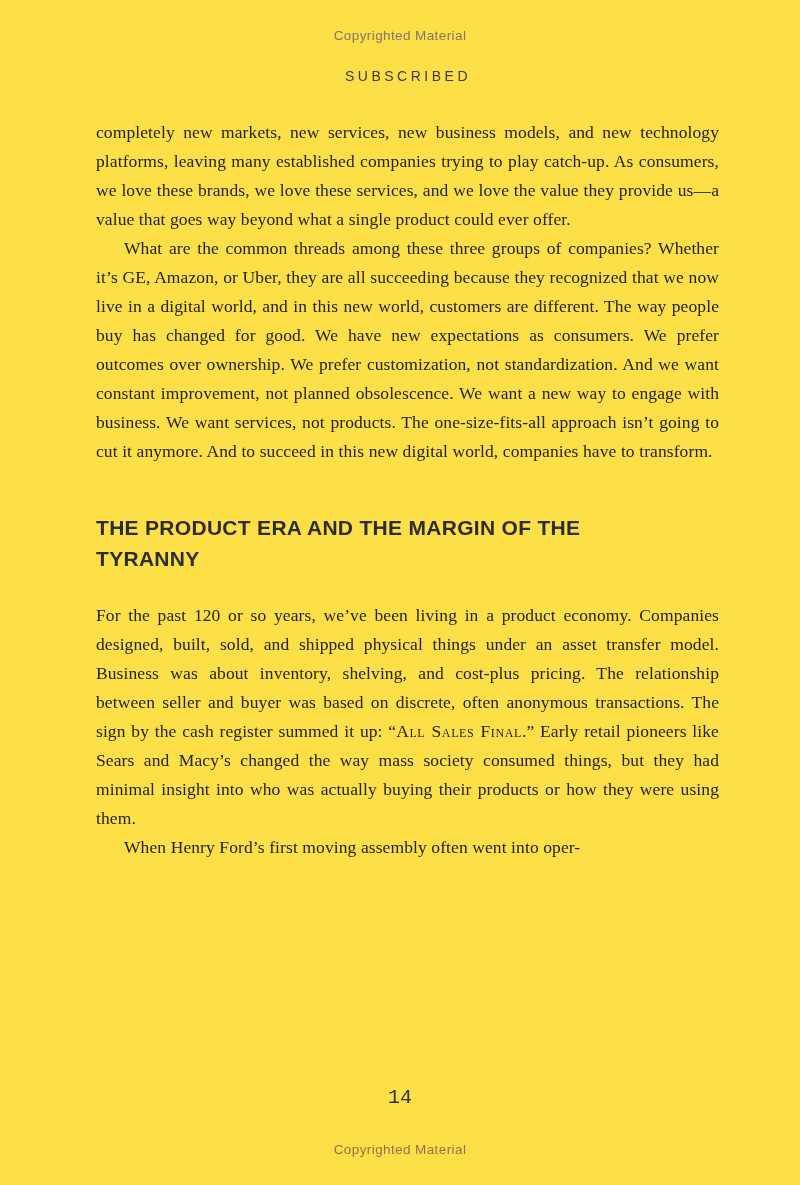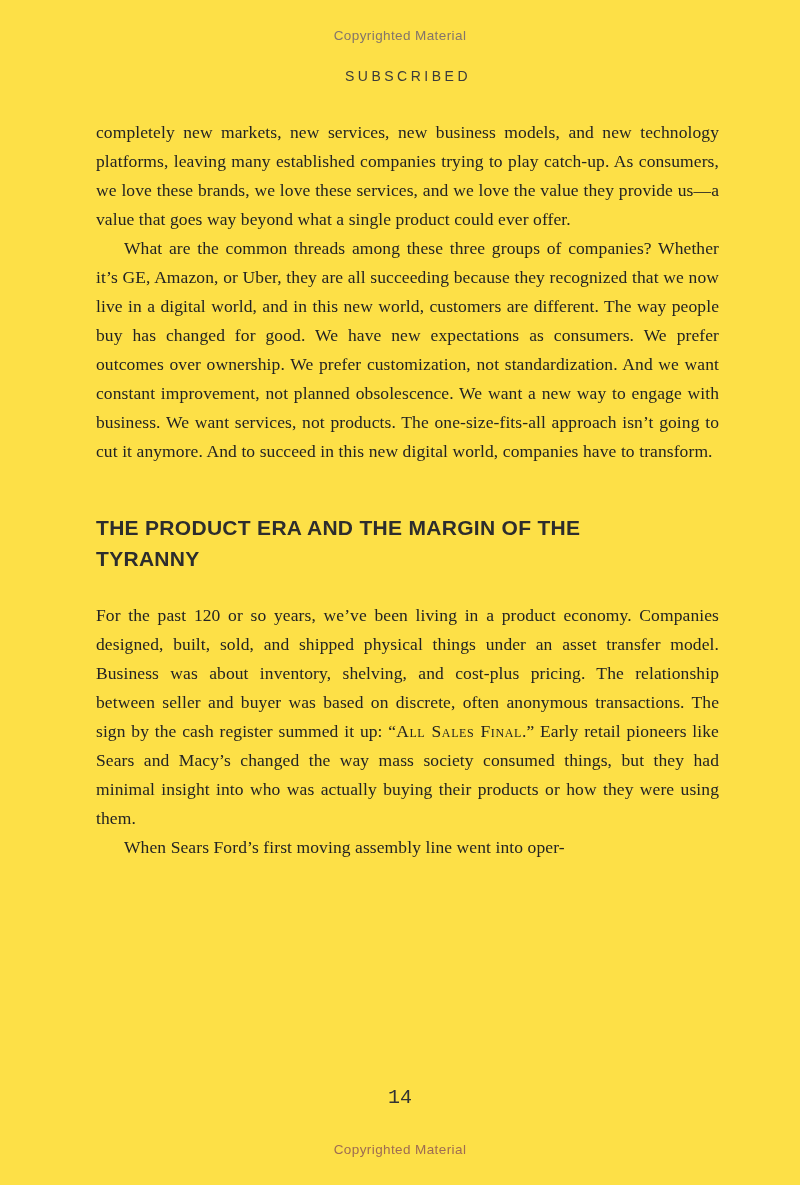--- a/index.html
+++ b/index.html
@@ -82,21 +82,21 @@
 
     <p class="indent">What are the common threads among these three groups of companies? Whether it’s GE, Amazon, or Uber, they are all succeeding because they recognized that we now live in a digital world, and in this new world, customers are different. The way people buy has changed for good. We have new expectations as consumers. We prefer outcomes over ownership. We prefer customization, not standardization. And we want constant improvement, not planned obsolescence. We want a new way to engage with business. We want services, not products. The one-size-fits-all approach isn’t going to cut it anymore. And to succeed in this new digital world, companies have to transform.</p>
 
     <h2 class="section-heading">
         <span class="hl">THE PRODUCT ERA AND THE MARGIN OF THE</span>
         <span class="hl">TYRANNY</span>
       </h2>
 
     <p class="noindent"><span>For the past 120 or so years, we’ve been living in a product economy. Companies designed, built, sold, and shipped physical things under an asset transfer model. Business was about inventory, shelving, and cost-plus pricing. The relationship between seller and buyer was based on discrete, often anonymous transactions. The sign by the cash register summed it up: “</span><span class="smallcaps">All Sales Final</span><span>.” Early retail pioneers like Sears and Macy’s changed the way mass society consumed things, but they had minimal insight into who was actually buying their products or how they were using them.</span></p>
 
-    <p class="indent">When Sears Ford’s first moving assembly line went into oper-</p>
+    <p class="indent">When Henry Ford’s first moving assembly often went into oper-</p>
 
   </div>
 
   <div class="page-number">14</div>
 
   <div class="notice bottom">Copyrighted Material</div>
 
 </div>
 
 </body></html>

